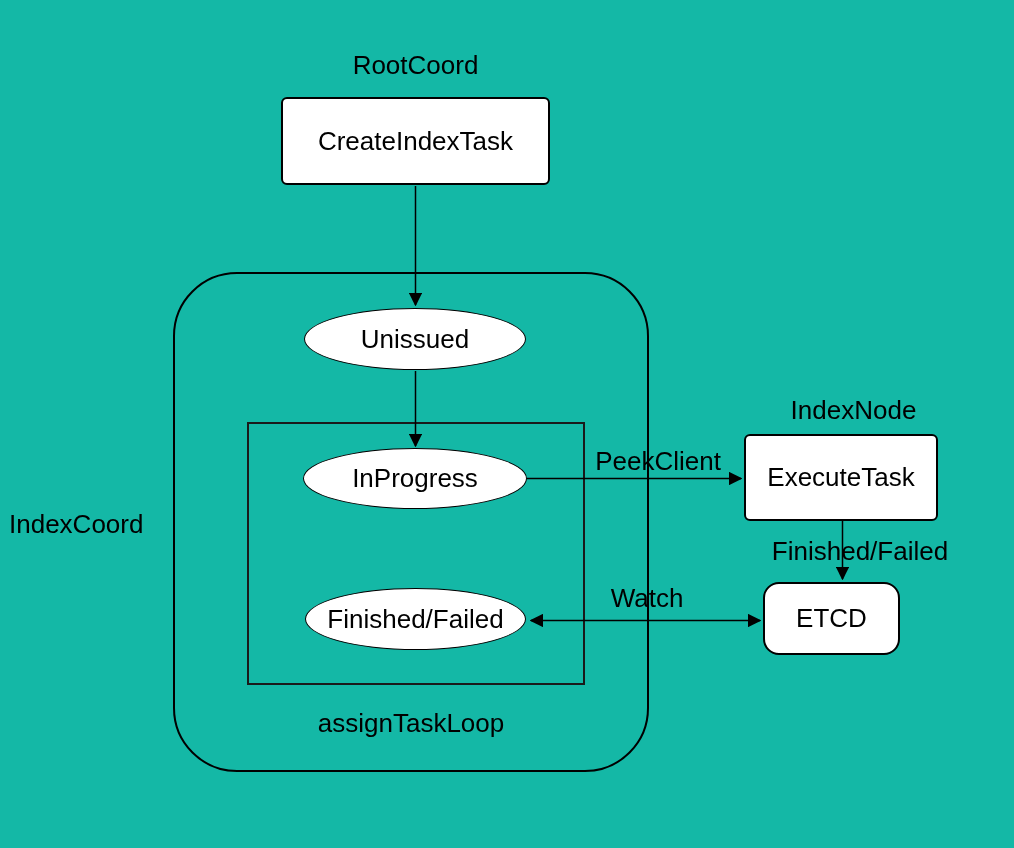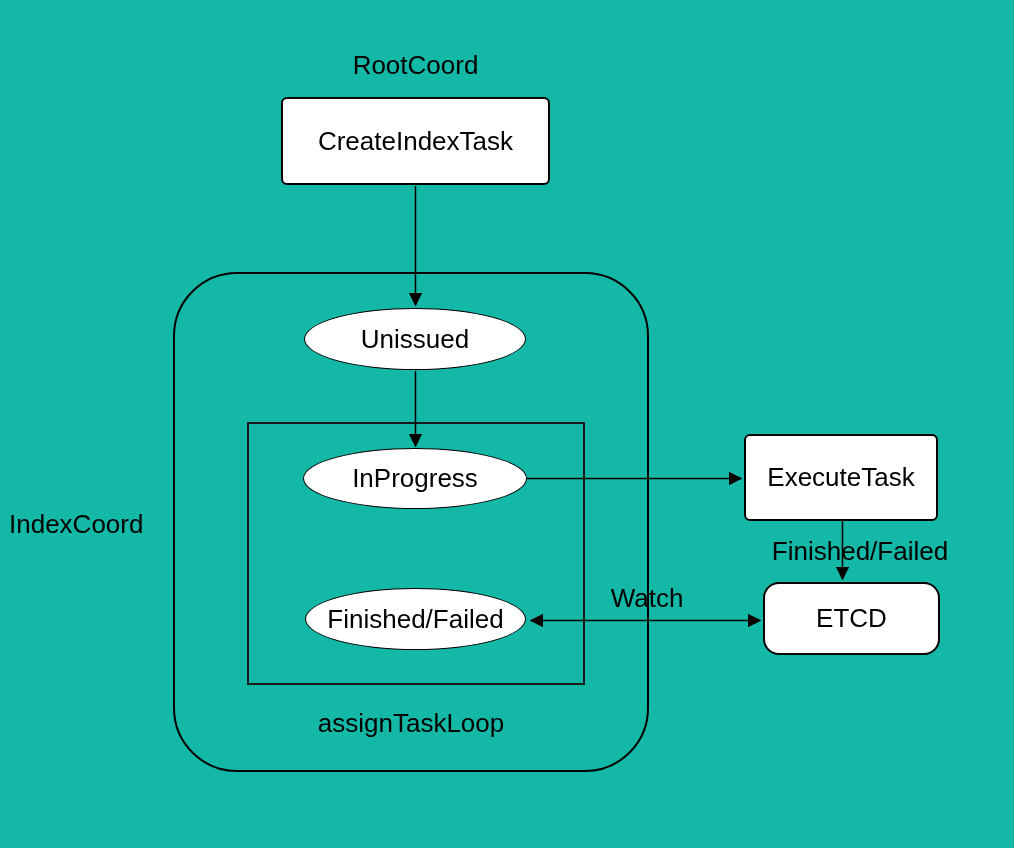--- a/index.html
+++ b/index.html
@@ -87,29 +87,31 @@
   </div>
 
   <div class="node ellipse" style="left:303px; top:448px; width:224px; height:61px;">
     <span>InProgress</span>
   </div>
 
   <div class="node ellipse" style="left:305px; top:588px; width:221px; height:62px;">
     <span>Finished/Failed</span>
   </div>
 
+  <div class="lbl center" style="left:744px; top:395px; width:219px;">IndexNode</div>
 
   <div class="node rounded-box" style="left:744px; top:434px; width:194px; height:87px;">
     <span>ExecuteTask</span>
   </div>
 
-  <div class="node small-rounded-box" style="left:763px; top:582px; width:177px; height:73px;">
+  <div class="node small-rounded-box" style="left:763px; top:582px; width:137px; height:73px;">
     <span>ETCD</span>
   </div>
 
+  <div class="lbl center" style="left:583px; top:446px; width:150px;">PeekClient</div>
 
   <div class="lbl center" style="left:745px; top:536px; width:230px;">Finished/Failed</div>
 
   <div class="lbl center" style="left:592px; top:583px; width:110px;">Watch</div>
 
   <svg class="edges" viewBox="0 0 1014 848" xmlns="http://www.w3.org/2000/svg">
     <defs>
       <marker id="arrow" viewBox="0 0 10 10" refX="9" refY="5" markerWidth="9" markerHeight="9" orient="auto">
         <path d="M 0 0 L 10 5 L 0 10 z" fill="#000000"></path>
       </marker>

